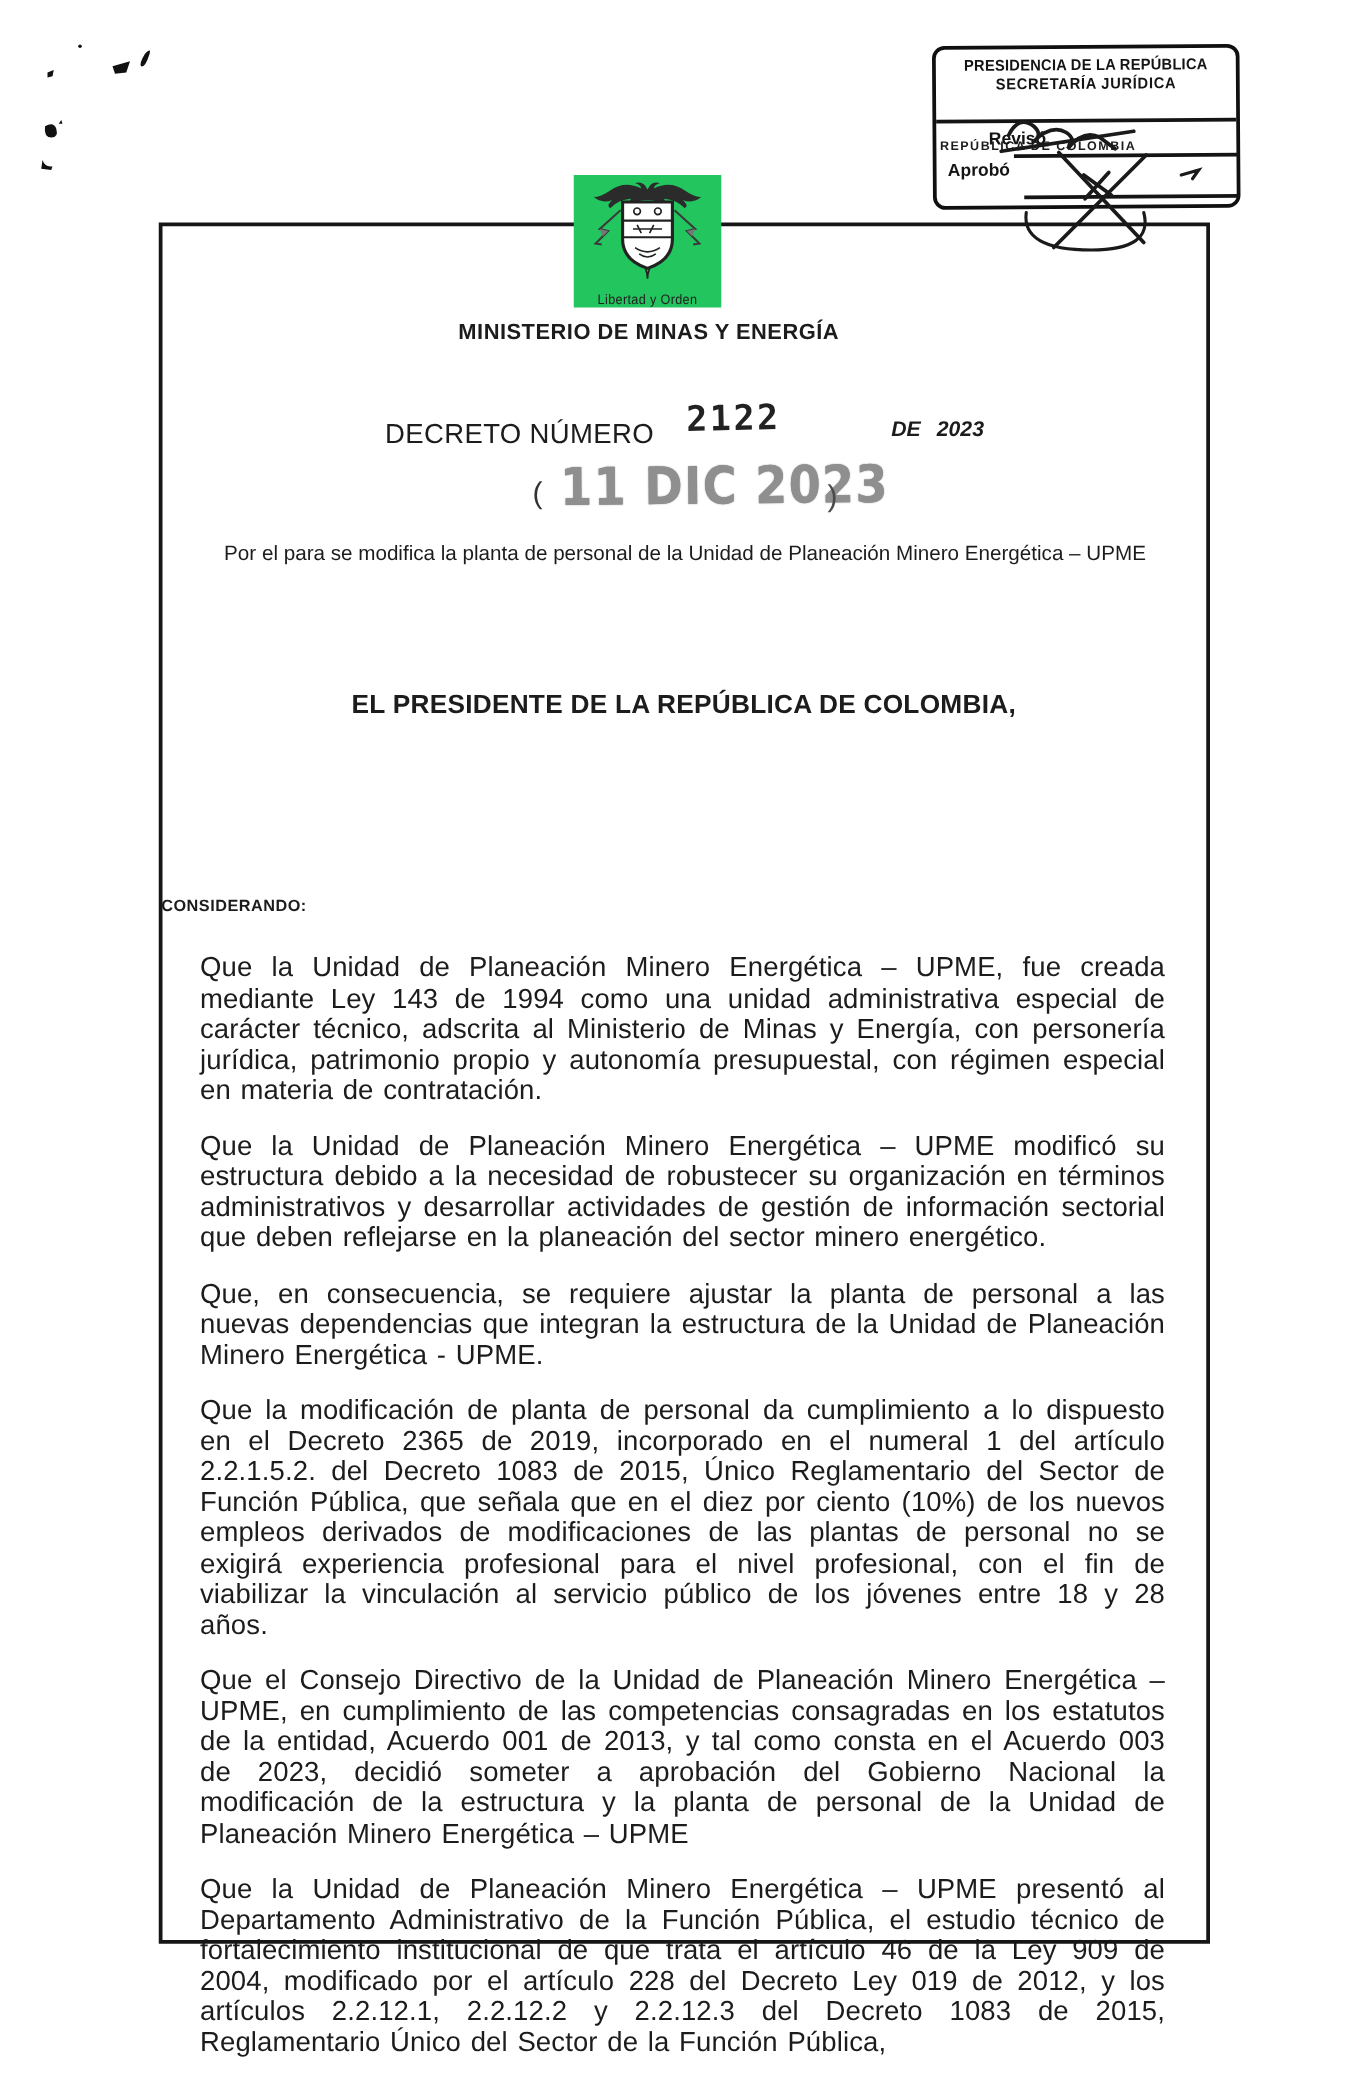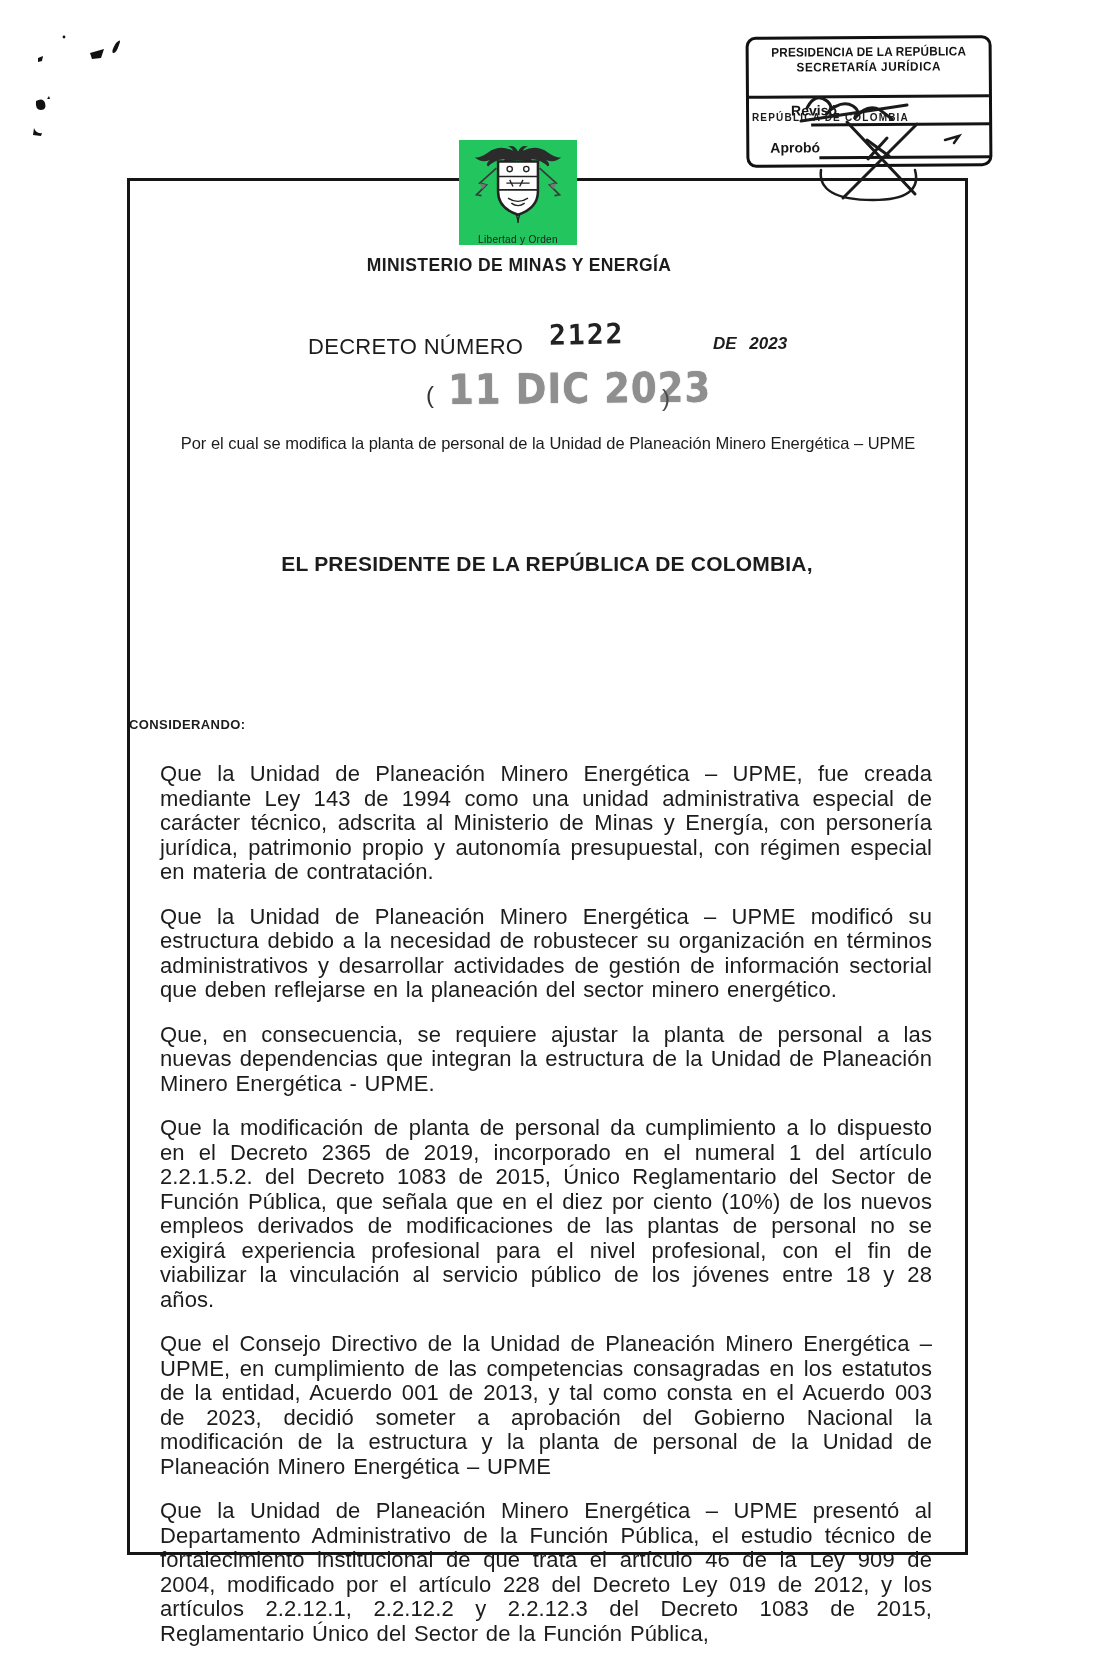--- a/index.html
+++ b/index.html
@@ -19,21 +19,21 @@
     transform:scaleX(.92);letter-spacing:.3px;font-family:"Liberation Sans",sans-serif;}
   
   .stamp{left:746px;top:36px;width:240px;height:125px;border:3.5px solid #101010;
     border-radius:10px;z-index:4;transform:rotate(-.4deg);background:rgba(255,255,255,.0);}
   .stamp-head{padding-top:6px;text-align:center;font-weight:bold;color:#141414;}
   .stamp-head .l1{font-size:12.5px;transform:scaleX(.94);letter-spacing:.2px;}
   .stamp-head .l2{font-size:12.5px;transform:scaleX(.94);letter-spacing:.6px;margin-top:1px;}
   .stamp-div{position:absolute;left:0;right:0;top:56px;height:2.5px;background:#141414;}
   .stamp-row{position:absolute;left:9px;font-weight:bold;font-size:14px;color:#141414;}
   .stamp-row.reviso{top:63px;padding-left:33px;}
-  .stamp-row.aprobo{top:100px;margin-left:12px;}
+  .stamp-row.aprobo{top:88px;}
   .stamp-line{position:absolute;height:2.5px;background:#141414;}
   .line-reviso{left:62px;right:-2px;top:84px;}
   .line-aprobo{left:70px;right:-2px;top:117px;}
   .handwriting{left:755px;top:28px;width:245px;height:185px;z-index:5;}
   
   .frame{left:127px;top:178px;width:841px;height:1377px;border:3px solid #161616;
     box-sizing:border-box;z-index:1;}
   
   .ministry{left:129px;top:255px;width:780px;text-align:center;
     font-size:17.5px;font-weight:bold;letter-spacing:.4px;z-index:2;}
@@ -129,21 +129,21 @@
   <div class="abs ministry">MINISTERIO DE MINAS Y ENERGÍA</div>
 
   <div class="abs decree-label">DECRETO NÚMERO</div>
   <div class="abs decree-number">2122</div>
   <div class="abs decree-year">DE 2023</div>
 
   <div class="abs paren-open">(</div>
   <div class="abs date-stamp">11 DIC 2023</div>
   <div class="abs paren-close">)</div>
 
-  <div class="abs subject">Por el cual se modifica la planta de personal de la Unidad de Planeación Minero Energética – UPME</div>
+  <div class="abs subject">Por el para se modifica la planta de personal de la Unidad de Planeación Minero Energética – UPME</div>
 
   <div class="abs president">EL PRESIDENTE DE LA REPÚBLICA DE COLOMBIA,</div>
 
 
   <div class="abs considerando">CONSIDERANDO:</div>
 
   <div class="abs body-text">
     <p>Que la Unidad de Planeación Minero Energética – UPME, fue creada mediante Ley 143 de 1994 como una unidad administrativa especial de carácter técnico, adscrita al Ministerio de Minas y Energía, con personería jurídica, patrimonio propio y autonomía presupuestal, con régimen especial en materia de contratación.</p>
     <p>Que la Unidad de Planeación Minero Energética – UPME modificó su estructura debido a la necesidad de robustecer su organización en términos administrativos y desarrollar actividades de gestión de información sectorial que deben reflejarse en la planeación del sector minero energético.</p>
     <p>Que, en consecuencia, se requiere ajustar la planta de personal a las nuevas dependencias que integran la estructura de la Unidad de Planeación Minero Energética - UPME.</p>

